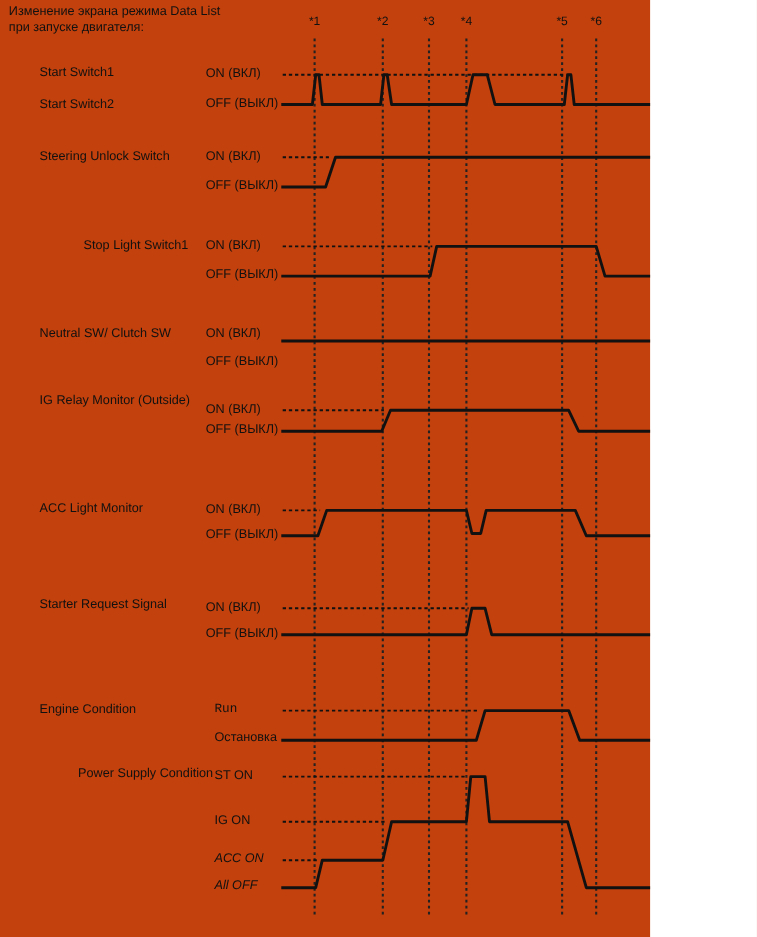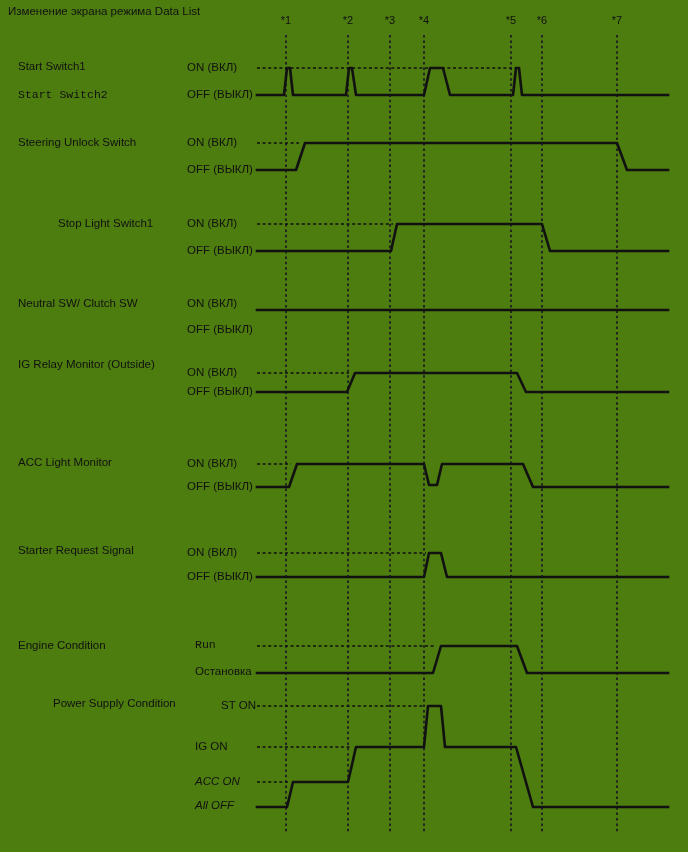--- a/index.html
+++ b/index.html
@@ -1,30 +1,30 @@
 <!DOCTYPE html>
 <html><head>
 <meta charset="utf-8">
 <style>
   html,body{margin:0;padding:0;background:#fff;}
   .page{
     position:relative;
-    width:688px;height:852px;
-    background:#4d7c0f;
+    width:591px;height:852px;
+    background:#c2410c;
     font-family:"Liberation Sans", sans-serif;
     color:#111;
     overflow:hidden;
   }
   .hdr{
     position:absolute;left:8px;top:4px;
     font-size:11.5px;line-height:14px;
     white-space:nowrap;
   }
   .sig-label{
-    position:absolute;left:18px;
+    position:absolute;left:36px;
     font-size:11.5px;line-height:14px;white-space:nowrap;
   }
   .lvl-label{
     position:absolute;
     font-size:11.5px;line-height:14px;white-space:nowrap;
   }
   .marker-label{
     position:absolute;top:14px;
     font-size:11px;line-height:13px;white-space:nowrap;
     transform:translateX(-50%);
@@ -33,20 +33,21 @@
   .wave{fill:none;stroke:#111;stroke-width:2.6;stroke-linejoin:round;stroke-linecap:square;}
   .hdash{stroke:#111;stroke-width:1.7;stroke-dasharray:3 2.6;}
   .vdash{stroke:#222;stroke-width:1.9;stroke-dasharray:2.5 2.9;}
 </style>
 </head>
 <body>
 
 <div class="page">
   <div class="hdr">
     <div>Изменение экрана режима Data List</div>
+    <div>при запуске двигателя:</div>
   </div>
   <svg id="wave-svg" class="canvas" width="688" height="852" viewBox="0 0 688 852">
       <line x1="286" y1="35" x2="286" y2="832" class="vdash"></line>
       <line x1="348" y1="35" x2="348" y2="832" class="vdash"></line>
       <line x1="390" y1="35" x2="390" y2="832" class="vdash"></line>
       <line x1="424" y1="35" x2="424" y2="832" class="vdash"></line>
       <line x1="511" y1="35" x2="511" y2="832" class="vdash"></line>
       <line x1="542" y1="35" x2="542" y2="832" class="vdash"></line>
       <line x1="617" y1="35" x2="617" y2="832" class="vdash"></line>
       <line x1="257" y1="68" x2="515" y2="68" class="hdash"></line>
@@ -70,21 +71,21 @@
       <polyline points="257,807 287,807 293,782 348,782 356,747 424,747 428,706 441,706 445,747 516,747 533,807 668,807" class="wave"></polyline>
     </svg>
 <div class="marker-label" style="left: 286px;">*1</div>
     <div class="marker-label" style="left: 348px;">*2</div>
     <div class="marker-label" style="left: 390px;">*3</div>
     <div class="marker-label" style="left: 424px;">*4</div>
     <div class="marker-label" style="left: 511px;">*5</div>
     <div class="marker-label" style="left: 542px;">*6</div>
     <div class="marker-label" style="left: 617px;">*7</div>
     <div class="sig-label" style="top: 59px;">Start Switch1</div>
-    <div class="sig-label" style="top: 88px; font-family: Liberation Mono, monospace;">Start Switch2</div>
+    <div class="sig-label" style="top: 88px;">Start Switch2</div>
     <div class="lvl-label" style="left: 187px; top: 60px;">ON (ВКЛ)</div>
     <div class="lvl-label" style="left: 187px; top: 87px;">OFF (ВЫКЛ)</div>
     <div class="sig-label" style="top: 135px; text-align: right;">Steering Unlock Switch</div>
     <div class="lvl-label" style="left: 187px; top: 135px;">ON (ВКЛ)</div>
     <div class="lvl-label" style="left: 187px; top: 162px;">OFF (ВЫКЛ)</div>
     <div class="sig-label" style="top: 216px; margin-left: 40px;">Stop Light Switch1</div>
     <div class="lvl-label" style="left: 187px; top: 216px;">ON (ВКЛ)</div>
     <div class="lvl-label" style="left: 187px; top: 243px;">OFF (ВЫКЛ)</div>
     <div class="sig-label" style="top: 296px;">Neutral SW/ Clutch SW</div>
     <div class="lvl-label" style="left: 187px; top: 296px;">ON (ВКЛ)</div>
@@ -95,17 +96,17 @@
     <div class="sig-label" style="top: 455px;">ACC Light Monitor</div>
     <div class="lvl-label" style="left: 187px; top: 456px;">ON (ВКЛ)</div>
     <div class="lvl-label" style="left: 187px; top: 479px;">OFF (ВЫКЛ)</div>
     <div class="sig-label" style="top: 543px;">Starter Request Signal</div>
     <div class="lvl-label" style="left: 187px; top: 545px;">ON (ВКЛ)</div>
     <div class="lvl-label" style="left: 187px; top: 569px;">OFF (ВЫКЛ)</div>
     <div class="sig-label" style="top: 638px;">Engine Condition</div>
     <div class="lvl-label" style="left: 195px; top: 638px; font-family: Liberation Mono, monospace;">Run</div>
     <div class="lvl-label" style="left: 195px; top: 664px;">Остановка</div>
     <div class="sig-label" style="top: 696px; padding-left: 35px;">Power Supply Condition</div>
-    <div class="lvl-label" style="left: 195px; top: 698px; margin-left: 26px;">ST ON</div>
+    <div class="lvl-label" style="left: 195px; top: 698px;">ST ON</div>
     <div class="lvl-label" style="left: 195px; top: 739px; text-align: right;">IG ON</div>
     <div class="lvl-label" style="left: 195px; top: 774px; font-style: italic;">ACC ON</div>
     <div class="lvl-label" style="left: 195px; top: 798px; font-style: italic;">All OFF</div>
   </div>
 
 </body></html>

